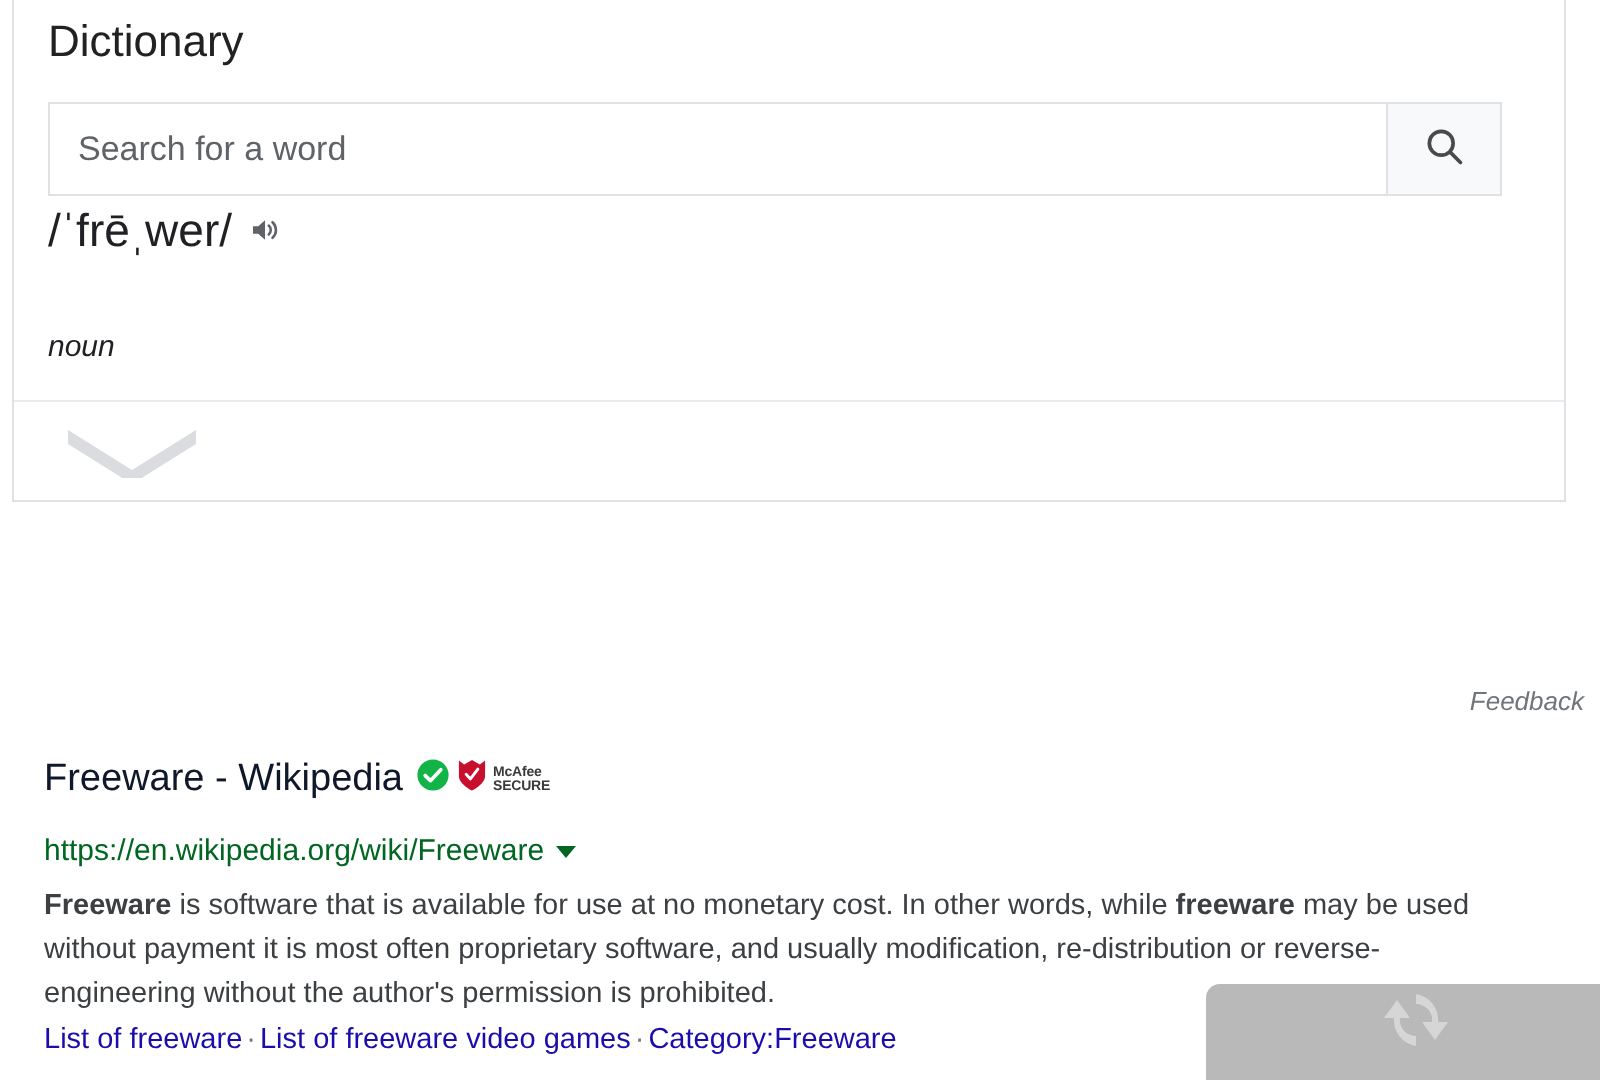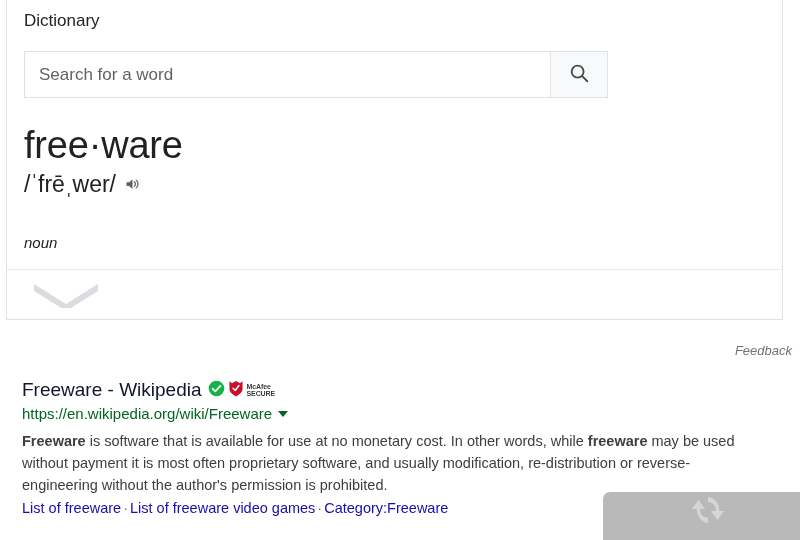--- a/index.html
+++ b/index.html
@@ -26,33 +26,33 @@
     border: 1px solid #dfe1e5;
     border-top: none;
     box-sizing: border-box;
   }
 
   .dict-body {
     padding: 10px 17px 16px 17px;
   }
 
   .dict-heading {
-    font-size: 17px;
+    font-size: 22px;
     line-height: 22px;
     color: #222222;
     font-weight: 400;
     margin: 10px 0 0 0;
   }
 
   
   .search-row {
     display: flex;
     align-items: stretch;
     margin-top: 19px;
-    width: 584px;
+    width: 727px;
     height: 47px;
   }
   .search-input {
     flex: 1 1 auto;
     border: 1px solid #dfe1e5;
     border-right: none;
     background: #ffffff;
     font-family: "Liberation Sans", sans-serif;
     font-size: 17px;
     color: #222222;
@@ -187,21 +187,21 @@
     line-height: 1;
     font-size: 7px;
     font-weight: bold;
     color: #3a3a3a;
     letter-spacing: -0.1px;
   }
   .url-row {
     display: flex;
     align-items: center;
     gap: 6px;
-    margin-top: 2px;
+    margin-top: 14px;
   }
   .result-url {
     font-size: 15px;
     line-height: 20px;
     color: #006621;
     cursor: pointer;
   }
   .url-caret {
     width: 0;
     height: 0;
@@ -268,21 +268,20 @@
       <button class="search-btn">
         <span>
           <svg width="22" height="22" viewBox="0 0 24 24" fill="none" stroke="#4a4a4a" stroke-width="2" stroke-linecap="round">
             <circle cx="10.5" cy="10.5" r="6.5"></circle>
             <line x1="15.5" y1="15.5" x2="21" y2="21"></line>
           </svg>
         </span>
       </button>
     </div>
 
-    <div class="word">free·ware</div>
 
     <div class="phonetic-row">
       <span class="phonetic">/ˈfrēˌwer/</span>
       <button class="speaker-btn">
         <span>
           <svg width="19" height="18" viewBox="0 0 24 24">
             <path d="M4 9.5 L4 14.5 L7.5 14.5 L12 18.5 L12 5.5 L7.5 9.5 Z" fill="#5f6368"></path>
             <path d="M14.5 9 A4 4 0 0 1 14.5 15" stroke="#5f6368" stroke-width="1.7" fill="none" stroke-linecap="round"></path>
             <path d="M17 6.8 A7 7 0 0 1 17 17.2" stroke="#5f6368" stroke-width="1.7" fill="none" stroke-linecap="round"></path>
           </svg>

